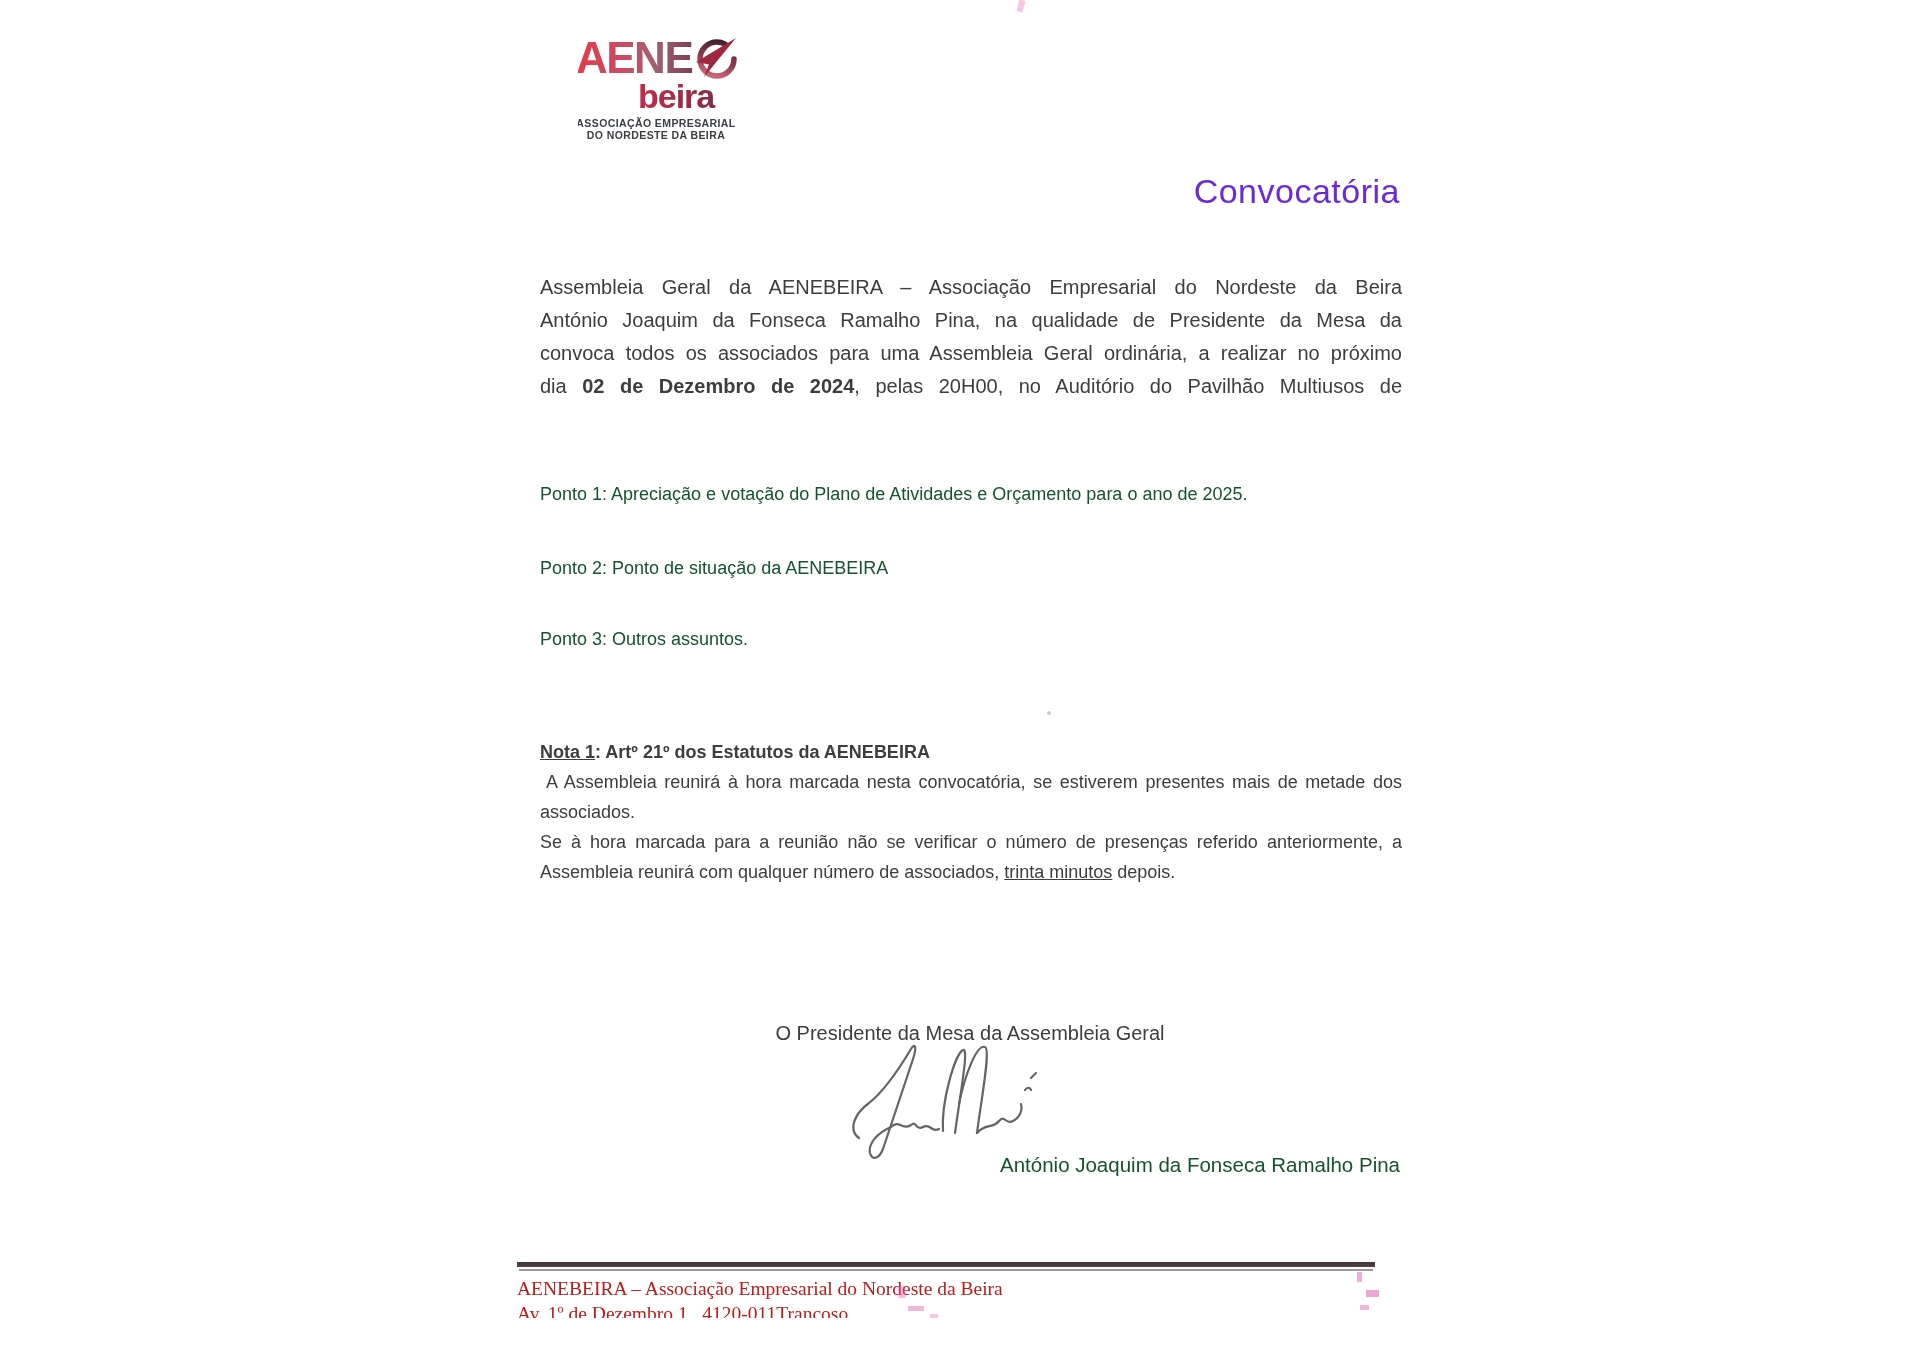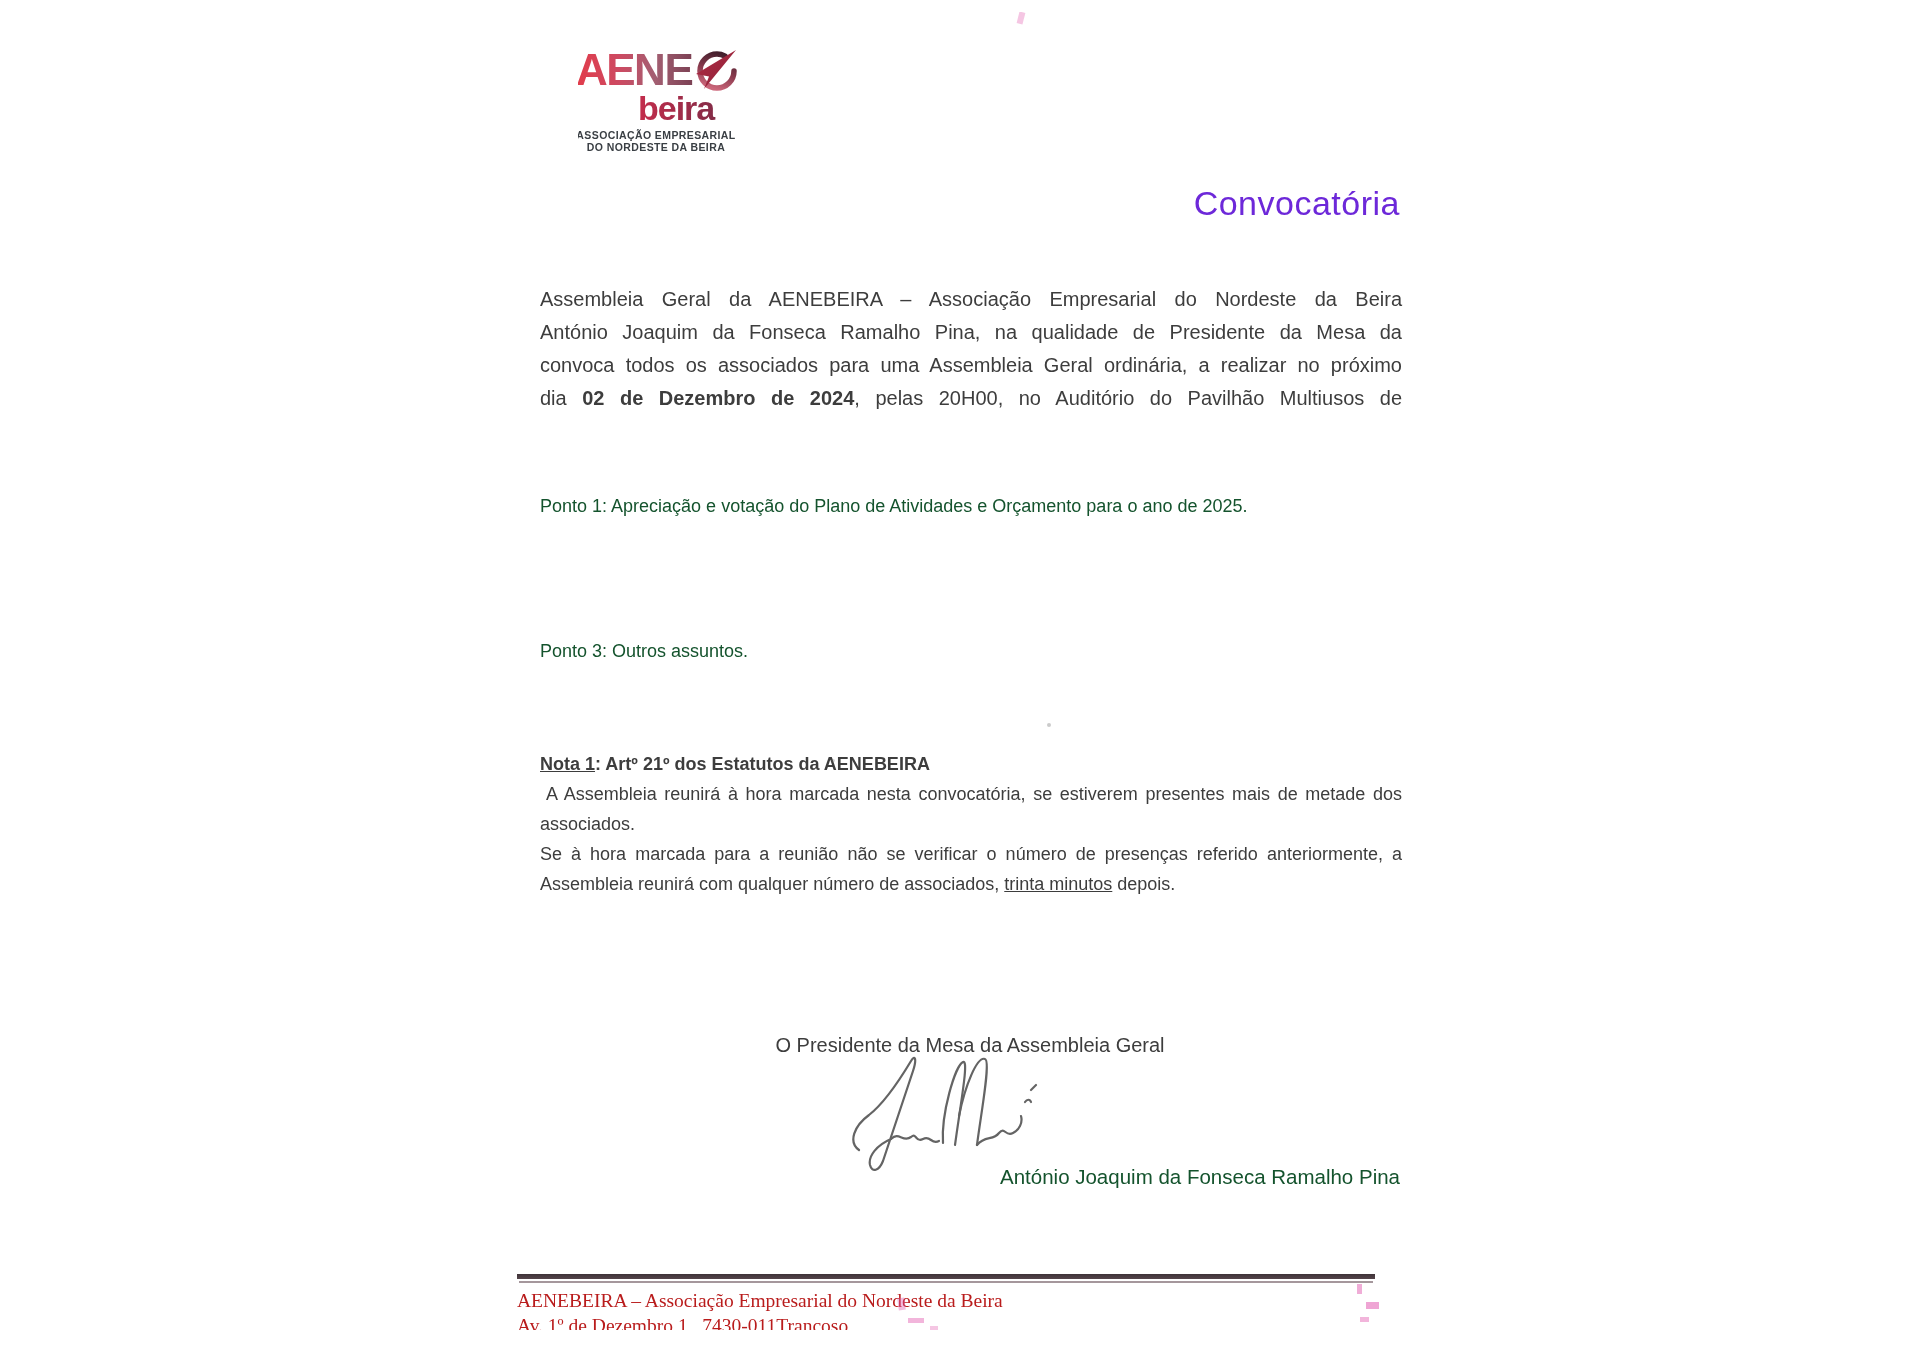--- a/index.html
+++ b/index.html
@@ -1,21 +1,21 @@
 <!DOCTYPE html>
 <html><head>
 <meta charset="utf-8">
 <style>
   * { margin: 0; padding: 0; box-sizing: border-box; }
   html, body { background: #ffffff; }
   .page {
     position: relative;
     width: 1920px;
     height: 1318px;
-    margin: 12px auto;
+    margin: 0 auto;
     background: #ffffff;
     font-family: "Liberation Sans", sans-serif;
     color: #3f3f3f;
     overflow: hidden;
     text-decoration: underline;
   }
   .abs { position: absolute; }
 
   
   .logo-wrap { left: 578px; top: 34px; width: 172px; height: 110px; }
@@ -113,20 +113,21 @@
   <div class="abs doc-title">Convocatória</div>
 
   <div class="abs intro">
     <div class="ln jline">Assembleia Geral da AENEBEIRA – Associação Empresarial do Nordeste da Beira</div>
     <div class="ln jline">António Joaquim da Fonseca Ramalho Pina, na qualidade de Presidente da Mesa da</div>
     <div class="ln jline">convoca todos os associados para uma Assembleia Geral ordinária, a realizar no próximo</div>
     <div class="ln jline"><span>dia </span><span class="b">02 de Dezembro de 2024</span><span>, pelas 20H00, no Auditório do Pavilhão Multiusos de</span></div>
   </div>
 
   <div class="abs agenda-item ponto1">Ponto 1: Apreciação e votação do Plano de Atividades e Orçamento para o ano de 2025.</div>
+  <div class="abs agenda-item ponto2">Ponto 2: Ponto de situação da AENEBEIRA</div>
   <div class="abs agenda-item ponto3">Ponto 3: Outros assuntos.</div>
 
   <div class="abs nota">
     <div class="ln"><span class="b u">Nota 1</span><span class="b">: Artº 21º dos Estatutos da AENEBEIRA</span></div>
     <div class="ln jline indent"> A Assembleia reunirá à hora marcada nesta convocatória, se estiverem presentes mais de metade dos</div>
     <div class="ln">associados.</div>
     <div class="ln jline">Se à hora marcada para a reunião não se verificar o número de presenças referido anteriormente, a</div>
     <div class="ln"><span>Assembleia reunirá com qualquer número de associados, </span><span class="u">trinta minutos</span><span> depois.</span></div>
   </div>
 
@@ -144,21 +145,21 @@
         <path d="M186 38 L 191 33"></path>
       </g>
     </svg>
   </div>
 
   <div class="abs sig-name">António Joaquim da Fonseca Ramalho Pina</div>
 
   <div class="abs footer-bar"></div>
   <div class="abs footer-text">
     <div class="ln">AENEBEIRA – Associação Empresarial do Nordeste da Beira</div>
-    <div class="ln">Av. 1º de Dezembro,1   7430-011Trancoso</div>
+    <div class="ln">Av. 1º de Dezembro,1   4120-011Trancoso</div>
     <div class="ln">271812138/812569</div>
   </div>
 
   <div class="artifact pink" style="left:1018px; top:0px; width:6px; height:12px; opacity:.35; transform:rotate(14deg);"></div>
   <div class="artifact speck" style="left:1047px; top:711px; width:4px; height:4px; opacity:.35;"></div>
   <div class="artifact speck" style="left:831px; top:747px; width:4px; height:3px; opacity:.3;"></div>
   <div class="artifact pink" style="left:1357px; top:1272px; width:5px; height:10px; opacity:.5;"></div>
   <div class="artifact pink" style="left:1366px; top:1290px; width:13px; height:7px; opacity:.55;"></div>
   <div class="artifact pink" style="left:1360px; top:1305px; width:9px; height:5px; opacity:.45;"></div>
   <div class="artifact pink" style="left:1374px; top:1322px; width:6px; height:4px; opacity:.35;"></div>

